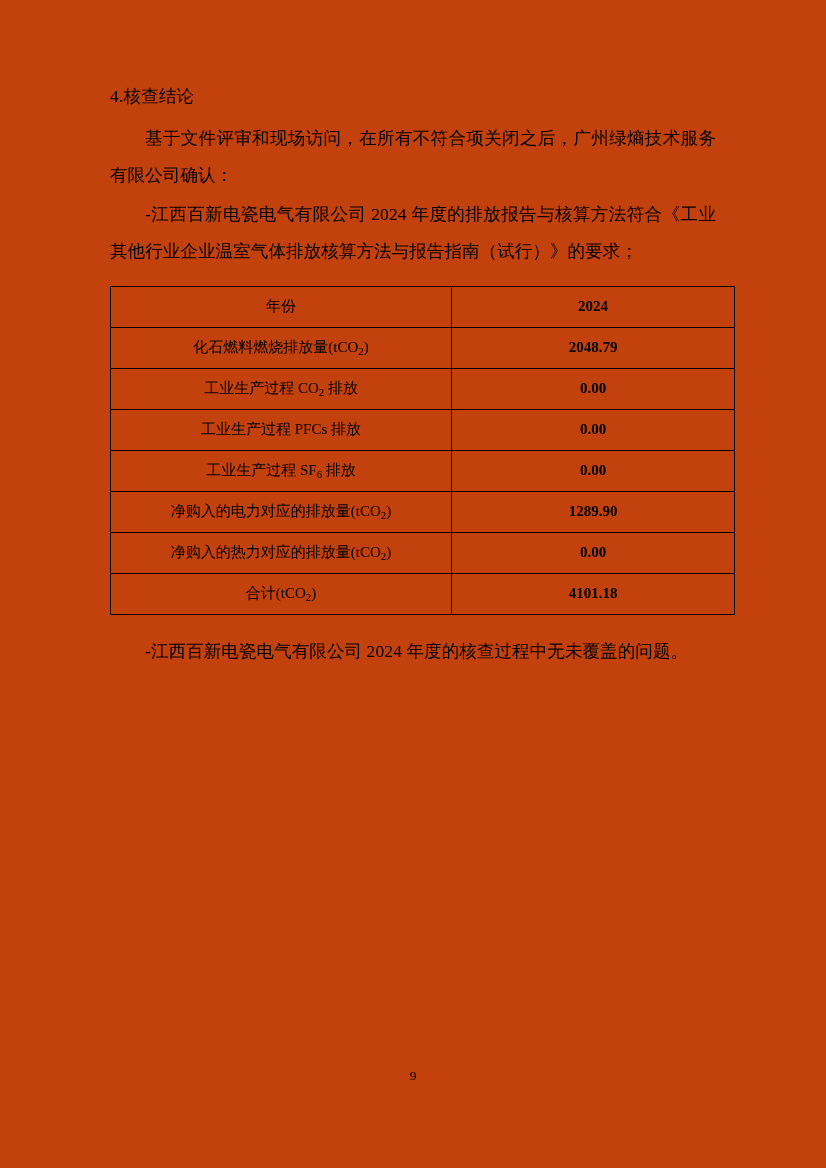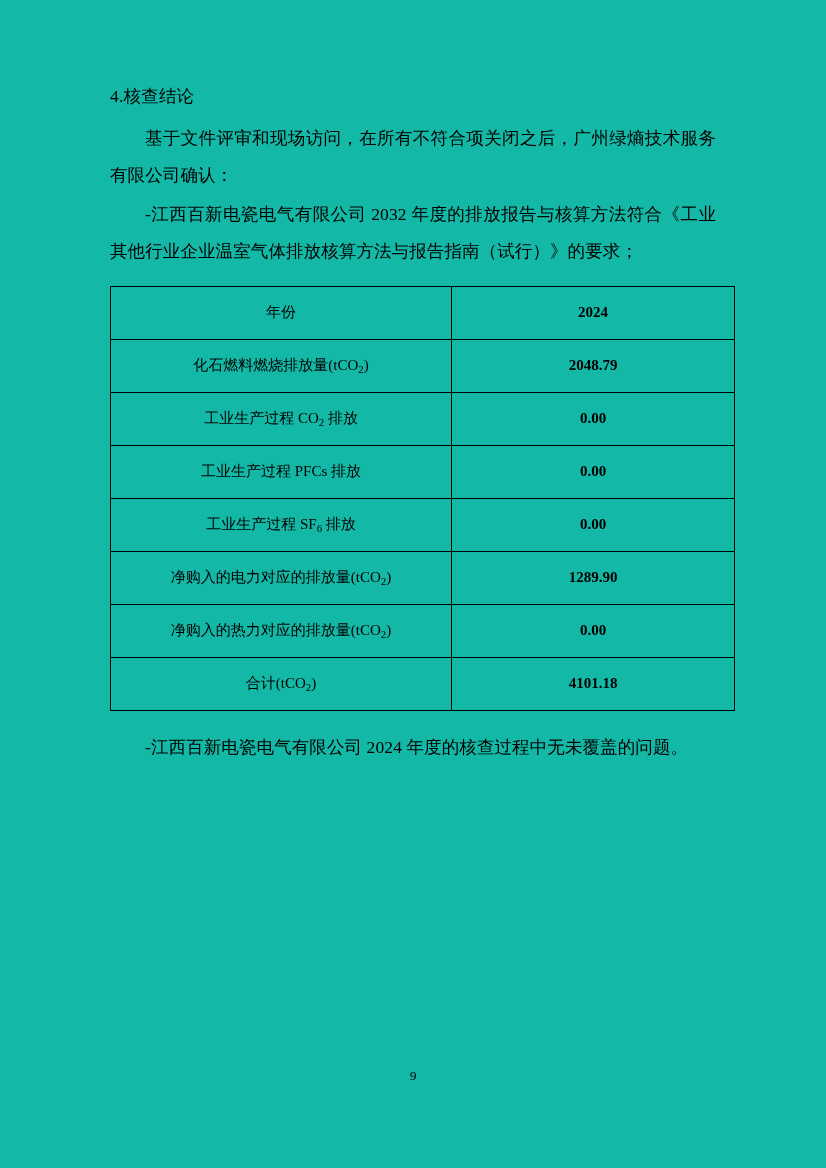--- a/index.html
+++ b/index.html
@@ -14,21 +14,21 @@
     color: #000000;
     position: relative;
     overflow: hidden;
   }
   .page {
     position: absolute;
     left: 0;
     top: 0;
     width: 826px;
     height: 1168px;
-    background: #14b8a6;
+    background: #c2410c;
   }
   .content {
     position: absolute;
     left: 110px;
     top: 88px;
     width: 606px;
   }
   .heading {
     font-size: 17.5px;
     line-height: 1.0;
@@ -55,21 +55,21 @@
     border-collapse: collapse;
     width: 606px;
     table-layout: fixed;
   }
   table.emissions td {
     border: 1px solid #000000;
     height: 40px;
     font-size: 15px;
     text-align: center;
     vertical-align: middle;
-    padding: 6px 4px;
+    padding: 0 4px;
   }
   table.emissions td.col-label {
     width: 332px;
   }
   table.emissions td.col-value {
     width: 274px;
     font-weight: bold;
   }
   sub {
     font-size: 0.72em;
@@ -87,21 +87,21 @@
 </style>
 </head>
 <body>
 
 <div class="page">
   <div class="content">
 
     <div class="heading">4.核查结论</div>
 
     <p class="para">基于文件评审和现场访问，在所有不符合项关闭之后，广州绿熵技术服务有限公司确认：</p>
-    <p class="para">-江西百新电瓷电气有限公司 2032 年度的排放报告与核算方法符合《工业其他行业企业温室气体排放核算方法与报告指南（试行）》的要求；</p>
+    <p class="para">-江西百新电瓷电气有限公司 2024 年度的排放报告与核算方法符合《工业其他行业企业温室气体排放核算方法与报告指南（试行）》的要求；</p>
 
     <div class="tbl-wrap">
       <table class="emissions">
         <tbody>
             <tr>
               <td class="col-label">年份</td>
               <td class="col-value">2024</td>
             </tr>
             <tr>
               <td class="col-label">化石燃料燃烧排放量(tCO<sub>2</sub>)</td>

